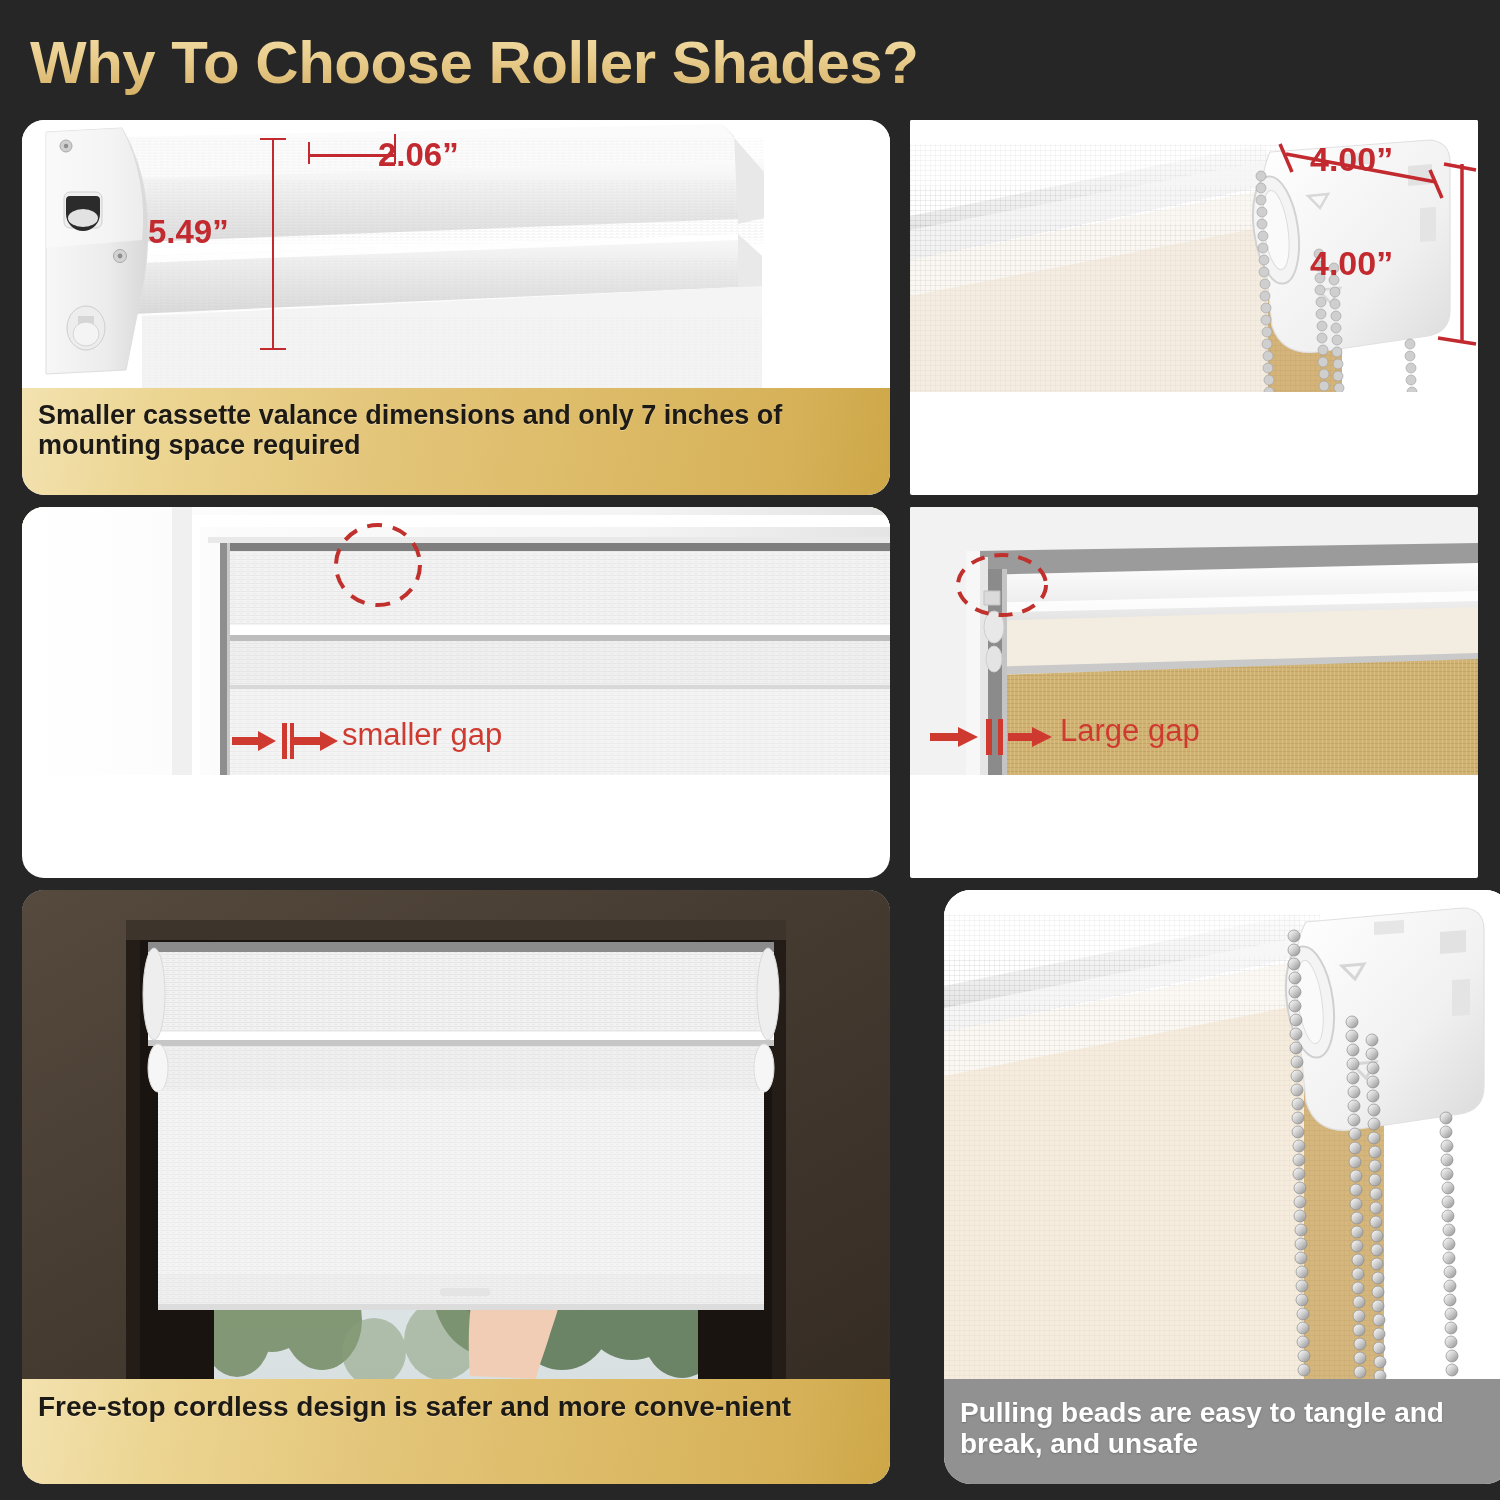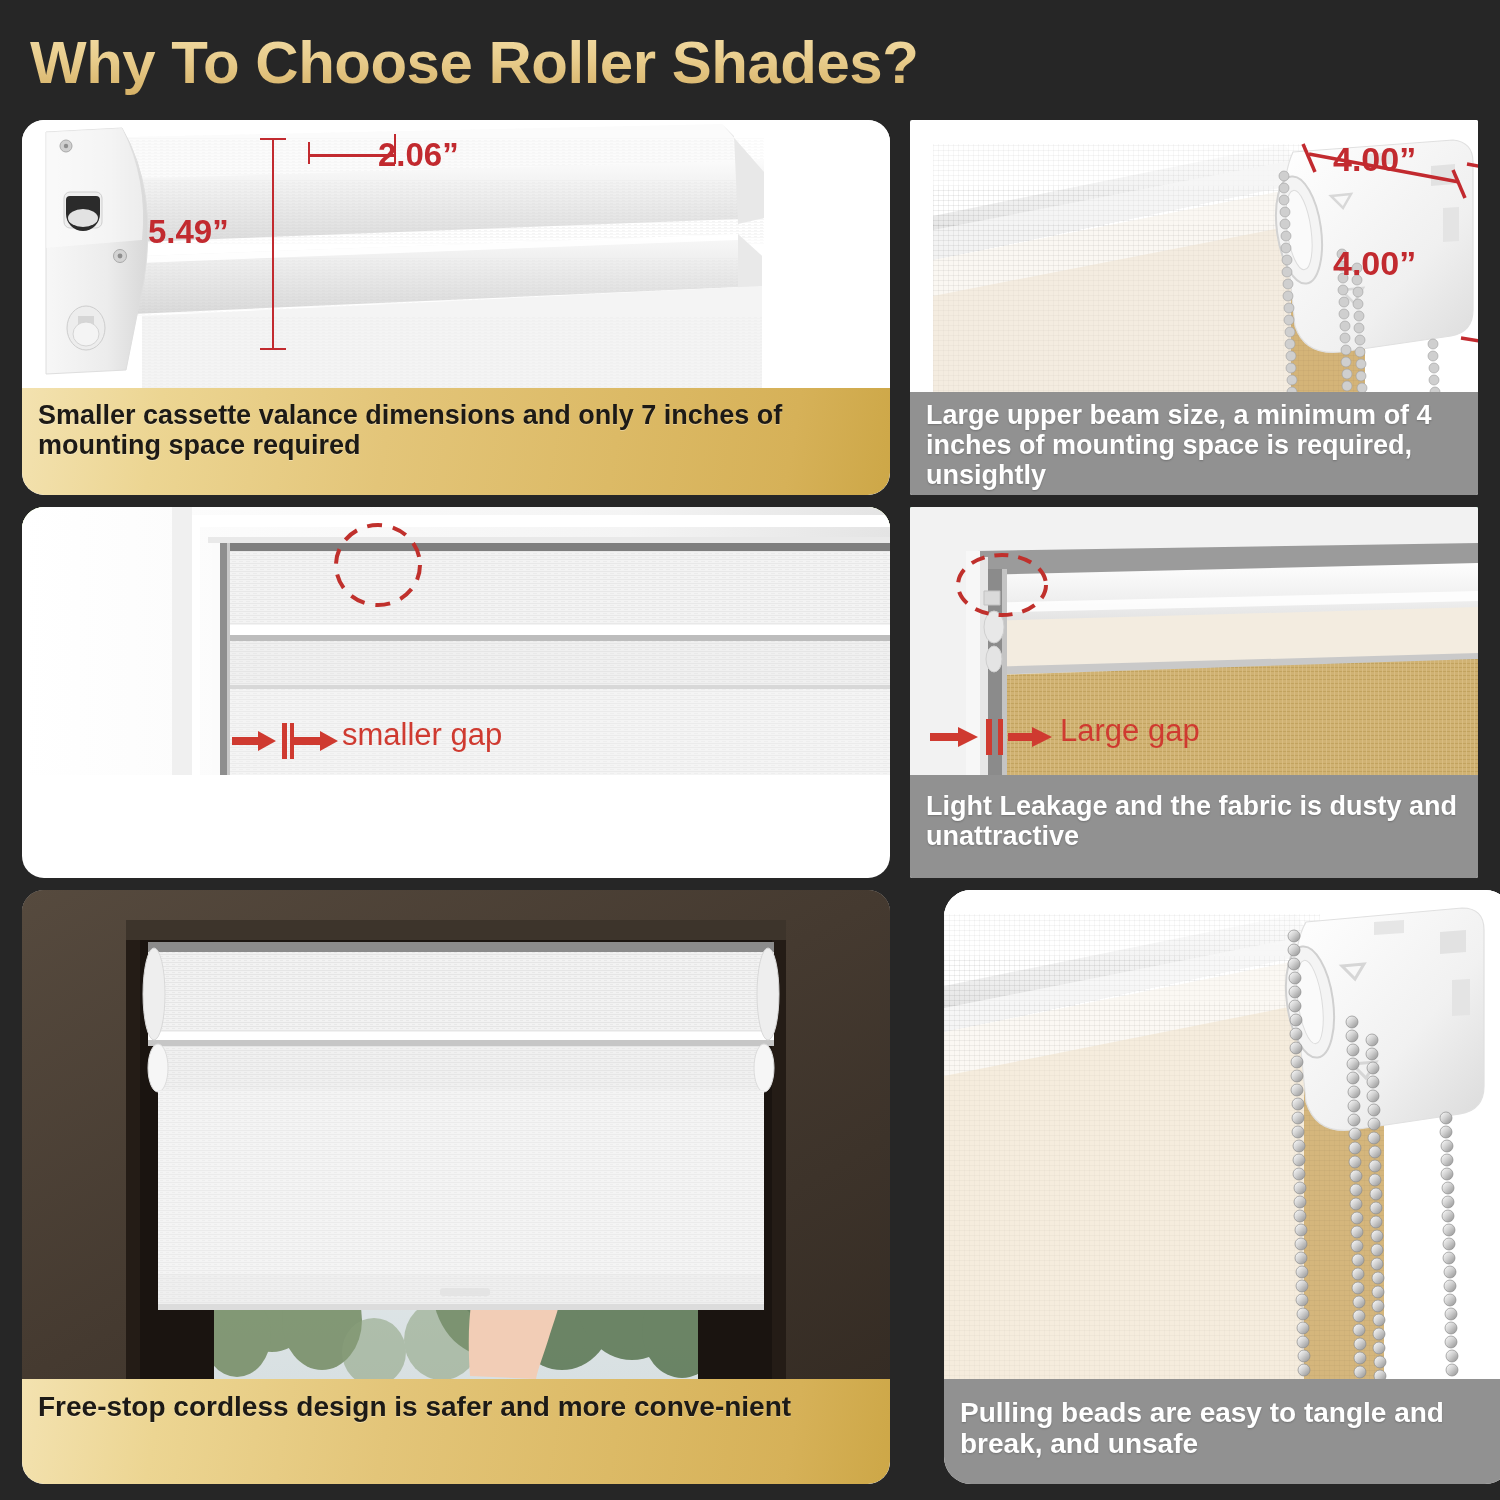--- a/index.html
+++ b/index.html
@@ -189,21 +189,21 @@
         <div class="dim-text" style="left:356px; top:16px; font-size:33px;">2.06”</div>
       </div>
 
       <div class="caption gold" style="height:107px; font-size:27px;">
         <span>Smaller cassette valance dimensions and only 7 inches of mounting space required</span>
       </div>
     </div>
 
     <div class="panel bad" style="left:910px; top:8px; width:568px; height:375px;">
 
-      <div class="stage" style="height:272px; background:#ffffff;margin-left:23px;">
+      <div class="stage" style="height:272px; background:#ffffff;">
 
         <svg width="568" height="272" viewBox="0 0 568 272">
           <defs>
             <linearGradient id="p2tube" x1="0" y1="0" x2="0" y2="1">
               <stop offset="0" stop-color="#fdfdfd"></stop>
               <stop offset="0.55" stop-color="#eeeeee"></stop>
               <stop offset="1" stop-color="#dadada"></stop>
             </linearGradient>
             <linearGradient id="p2br" x1="0" y1="0" x2="1" y2="1">
               <stop offset="0" stop-color="#ffffff"></stop>
@@ -308,23 +308,20 @@
             <line x1="552" y1="44" x2="552" y2="222"></line>
             <line x1="534" y1="44" x2="566" y2="50"></line>
             <line x1="528" y1="218" x2="566" y2="224"></line>
           </g>
         </svg>
 
         <div class="dim-text" style="left:400px; top:20px; font-size:34px;">4.00”</div>
         <div class="dim-text" style="left:400px; top:124px; font-size:34px;">4.00”</div>
       </div>
 
-      <div class="caption gray" style="height:103px; font-size:27px; padding-top:8px;">
-        <span>Large upper beam size, a minimum of 4 inches of mounting space is required, unsightly</span>
-      </div>
     </div>
 
     <div class="panel good" style="left:22px; top:395px; width:868px; height:371px;">
 
       <div class="stage" style="height:268px; background:#bef264;">
 
         <svg width="868" height="268" viewBox="0 0 868 268">
           <defs>
             <linearGradient id="p3frame" x1="0" y1="0" x2="1" y2="0">
               <stop offset="0" stop-color="#ffffff"></stop>
@@ -422,23 +419,20 @@
           <g fill="#cf3a30">
             <path d="M2,18 H30 V12 L50,22 L30,32 V26 H2 Z"></path>
             <path d="M124,22 L104,12 V18 H80 V26 H104 V32 Z"></path>
           </g>
           <rect x="58" y="4" width="6" height="36" fill="#cf3a30"></rect>
           <rect x="70" y="4" width="5" height="36" fill="#cf3a30"></rect>
         </svg>
         <div class="red-note" style="left:150px; top:206px; font-size:31px;">Large gap</div>
       </div>
 
-      <div class="caption gray" style="height:103px; font-size:27px; padding-top:16px;">
-        <span>Light Leakage and the fabric is dusty and unattractive</span>
-      </div>
     </div>
 
     <div class="panel good" style="left:22px; top:778px; width:868px; height:594px;">
 
       <div class="stage" style="height:489px; background:#4a3f35;">
 
         <svg width="868" height="489" viewBox="0 0 868 489">
           <defs>
             <linearGradient id="p5wall" x1="0" y1="0" x2="1" y2="1">
               <stop offset="0" stop-color="#564a3e"></stop>

